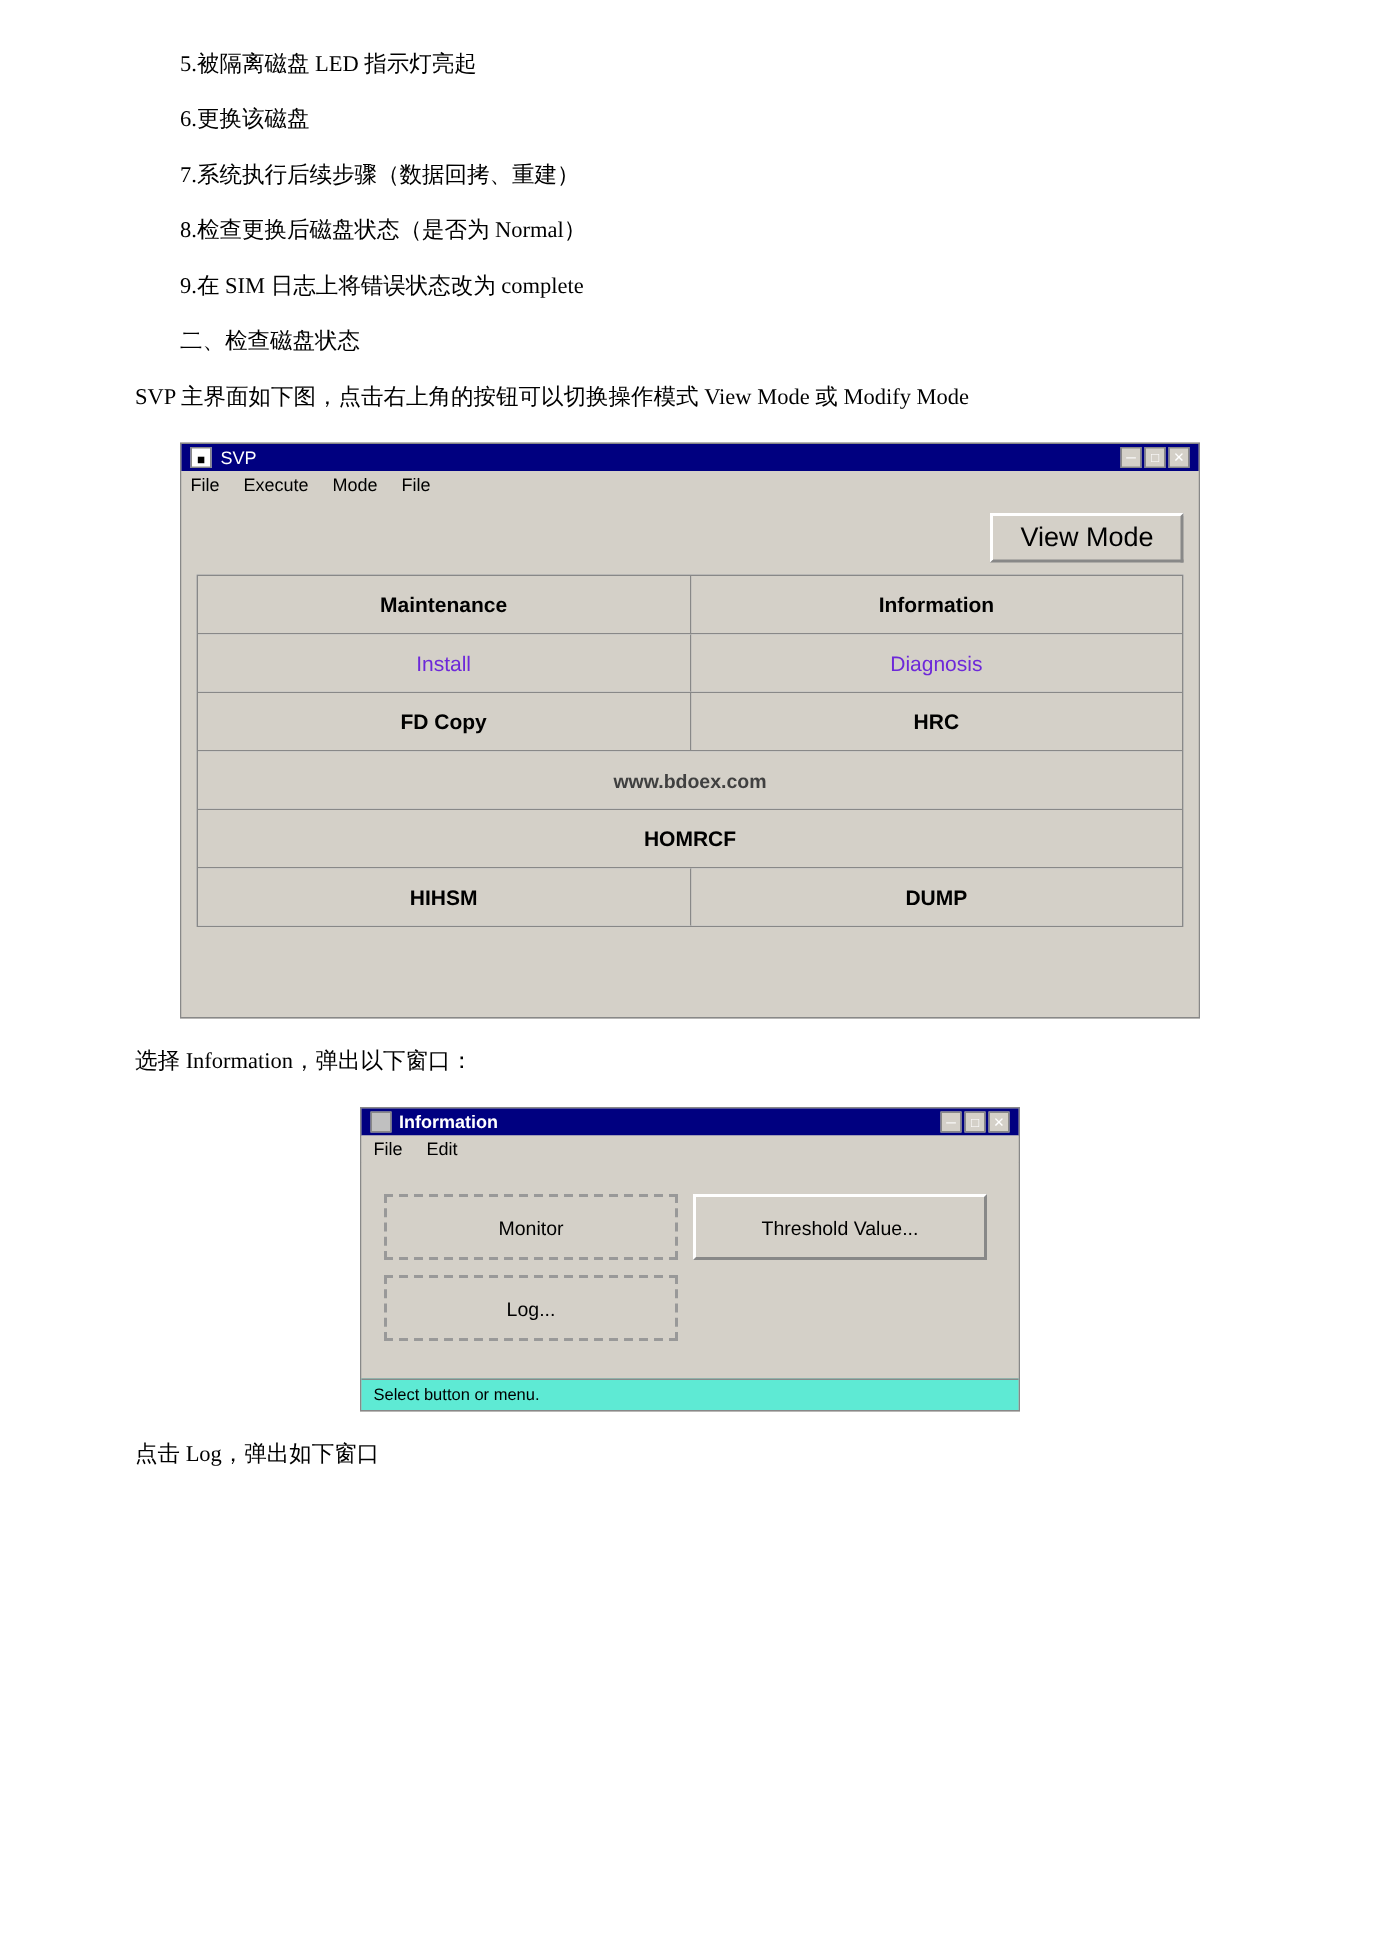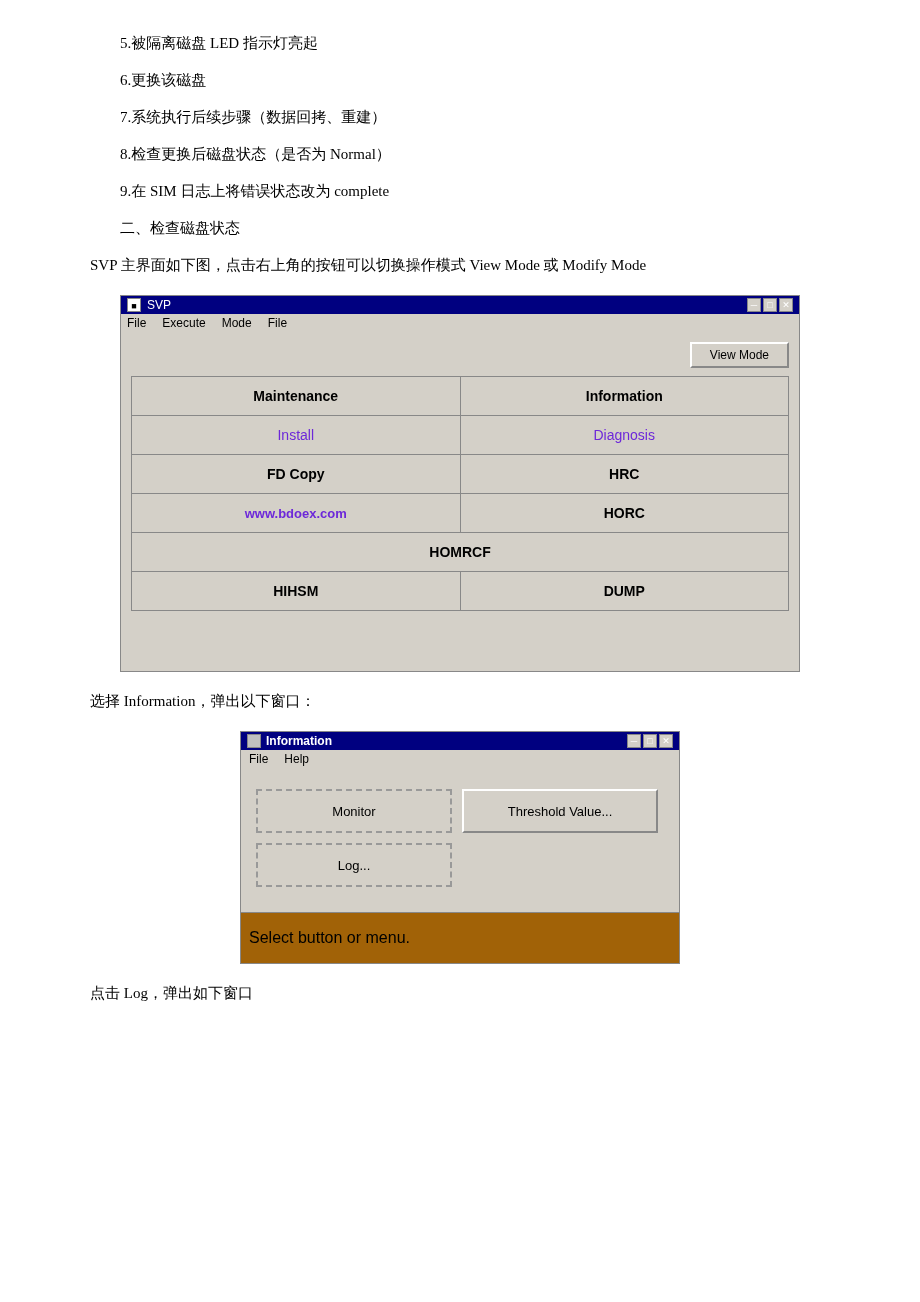--- a/index.html
+++ b/index.html
@@ -80,21 +80,21 @@
       display: flex;
       justify-content: flex-end;
       margin-bottom: 8px;
     }
     .viewmode-button {
       background: #d4d0c8;
       border: 2px solid #888;
       border-top-color: #fff;
       border-left-color: #fff;
       padding: 4px 18px;
-      font-size: 12px;
+      font-size: 18px;
       cursor: pointer;
     }
     .svp-grid {
       border: 1px solid #888;
       background: #fff;
     }
     .svp-row {
       display: flex;
       border-bottom: 1px solid #888;
     }
@@ -117,21 +117,21 @@
     }
     .svp-cell:last-child {
       border-right: none;
     }
     .svp-cell.disabled {
       color: #6d28d9;
       font-weight: normal;
     }
     .svp-cell.watermark {
       position: relative;
-      color: #6d28d9;
+      color: #404040;
       font-size: 13px;
     }
     .svp-empty-row {
       height: 50px;
       background: #d4d0c8;
     }
 
     
     .info-window {
       border: 1px solid #888;
@@ -192,23 +192,23 @@
       min-height: 44px;
       display: flex;
       align-items: center;
       justify-content: center;
     }
     .info-btn.dashed {
       border-style: dashed;
       border-color: #999;
     }
     .info-status-bar {
-      font-size: 16px;
-      padding: 16px 8px;
-      background: #a16207;
+      font-size: 11px;
+      padding: 4px 8px;
+      background: #5eead4;
       border-top: 1px solid #888;
     }
     .title-icon-svp {
       width: 14px;
       height: 14px;
       background: #fff;
       border: 1px solid #888;
       display: inline-block;
       font-size: 9px;
       color: #000;
@@ -276,21 +276,20 @@
         <div class="svp-cell disabled">Diagnosis</div>
       </div>
 
       <div class="svp-row">
         <div class="svp-cell">FD Copy</div>
         <div class="svp-cell">HRC</div>
       </div>
 
       <div class="svp-row">
         <div class="svp-cell watermark">www.bdoex.com</div>
-        <div class="svp-cell">HORC</div>
       </div>
 
       <div class="svp-row">
         <div class="svp-cell">HOMRCF</div>
       </div>
 
       <div class="svp-row">
         <div class="svp-cell">HIHSM</div>
         <div class="svp-cell">DUMP</div>
       </div>
@@ -310,21 +309,21 @@
       <span style="font-weight:bold;">Information</span>
     </div>
     <div class="svp-titlebar-icons">
       <div class="svp-titlebar-btn">─</div>
       <div class="svp-titlebar-btn">□</div>
       <div class="svp-titlebar-btn">✕</div>
     </div>
   </div>
   <div class="info-menubar">
     <span>File</span>
-    <span>Help</span>
+    <span>Edit</span>
   </div>
   <div class="info-body">
     <div class="info-grid">
       <div class="info-btn dashed">Monitor</div>
       <div class="info-btn">Threshold Value...</div>
       <div class="info-btn dashed">Log...</div>
     </div>
   </div>
   <div class="info-status-bar">
     <span>Select button or menu.</span>

